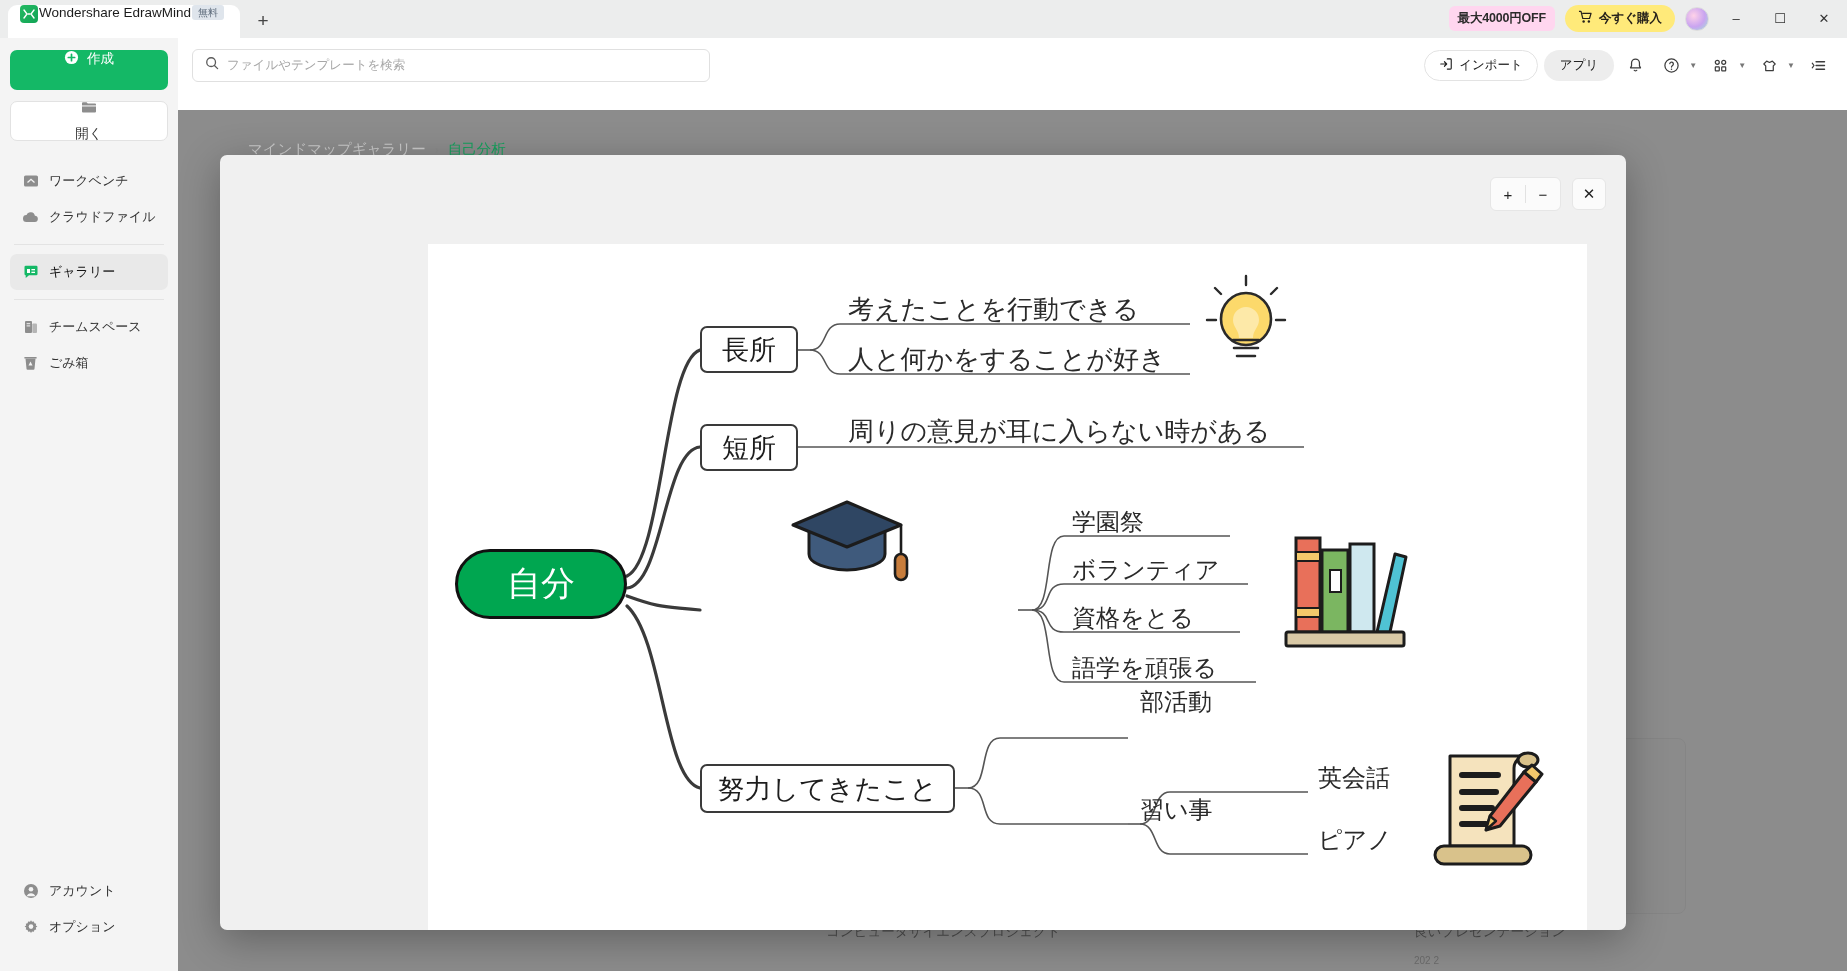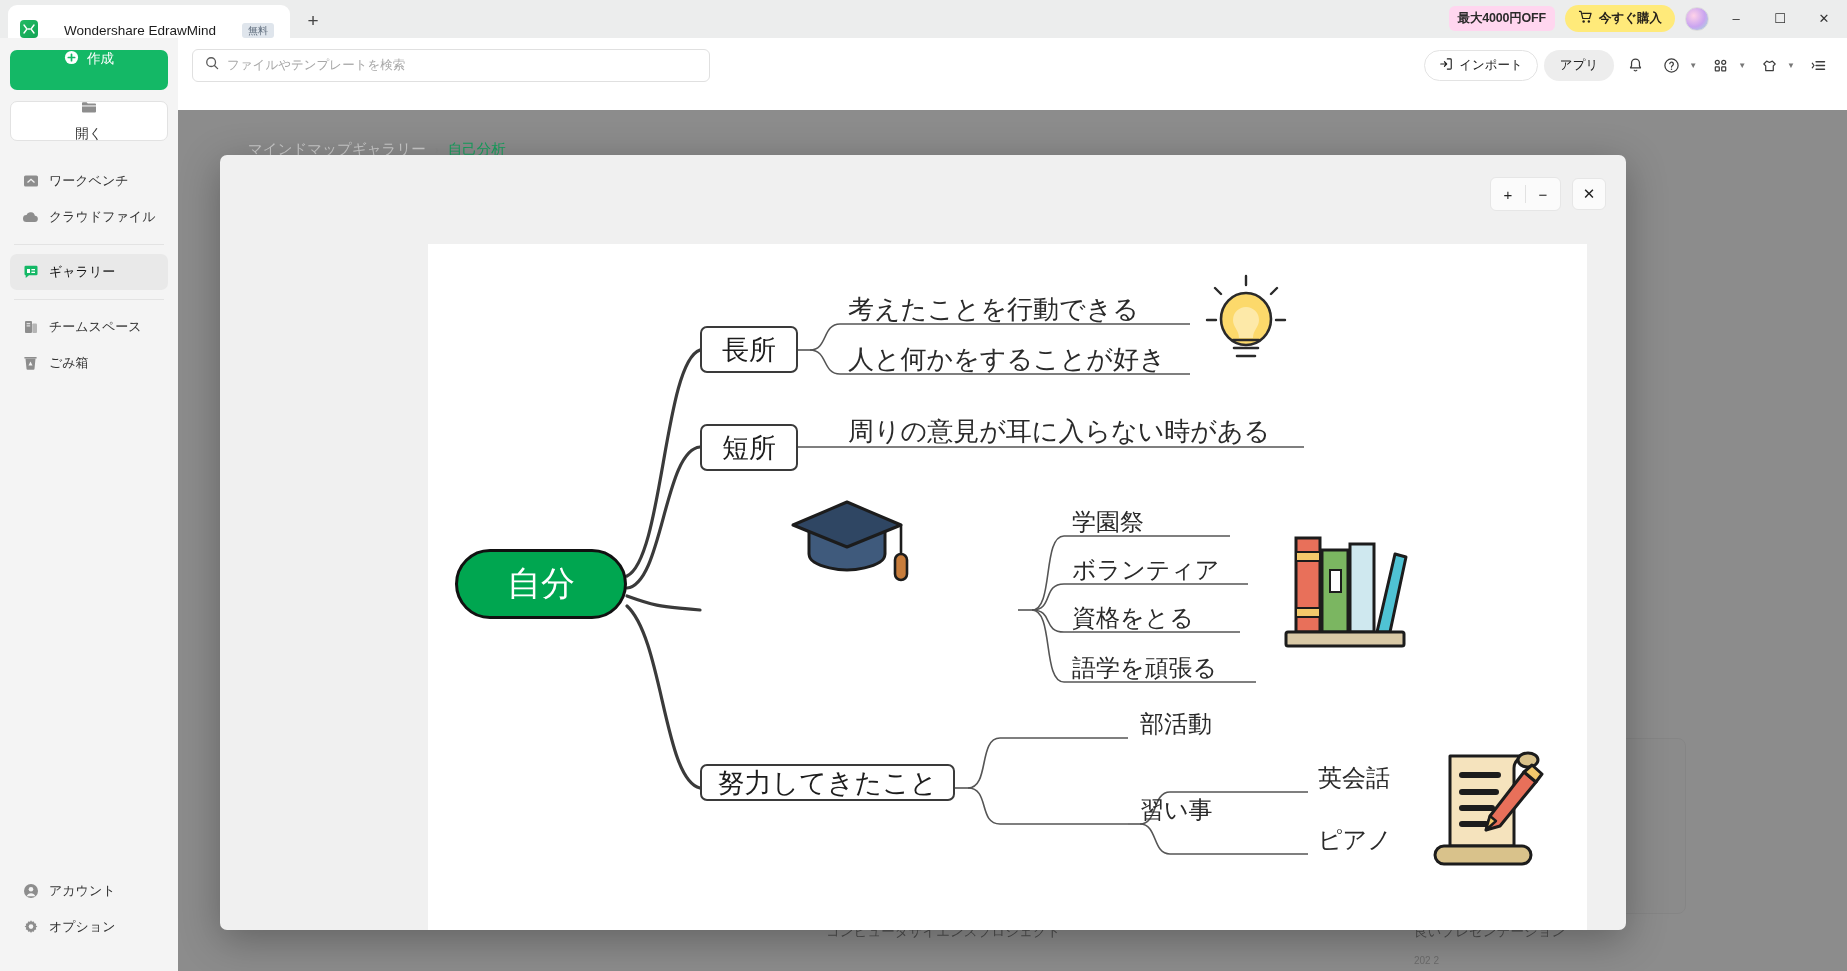--- a/index.html
+++ b/index.html
@@ -13,21 +13,21 @@
   
   .titlebar {
     position: absolute; top: 0; left: 0; width: 1847px; height: 38px;
     background: #eceded;
     display: flex; align-items: flex-end;
   }
   .tab {
     height: 33px; margin-left: 8px;
     background: #ffffff;
     border-radius: 9px 9px 0 0;
-    display: flex; align-items: flex-end; gap: 26px;
+    display: flex; align-items: flex-start; gap: 1px;
     padding: 0 16px 0 12px;
   }
   .app-logo {
     width: 18px; height: 18px; border-radius: 4px;
     background: linear-gradient(135deg,#24ba63,#12a455);
     display: flex; align-items: center; justify-content: center;
     color: #fff; font-size: 11px; font-weight: bold; line-height: 1;
   }
   .tab-title { font-size: 13.5px; color: #1c1c1c; white-space: nowrap; }
   .tab-badge {
@@ -555,22 +555,22 @@
         <rect x="16" y="22" width="24" height="94" fill="#e8705a" stroke="#1c1c1c" stroke-width="3"></rect>
         <rect x="16" y="36" width="24" height="9" fill="#f3c96b" stroke="#1c1c1c" stroke-width="2"></rect>
         <rect x="16" y="92" width="24" height="9" fill="#f3c96b" stroke="#1c1c1c" stroke-width="2"></rect>
         <rect x="42" y="34" width="26" height="82" fill="#7bb661" stroke="#1c1c1c" stroke-width="3"></rect>
         <rect x="50" y="54" width="11" height="22" fill="#fff" stroke="#1c1c1c" stroke-width="2"></rect>
         <rect x="70" y="28" width="24" height="88" fill="#cfe8ef" stroke="#1c1c1c" stroke-width="3"></rect>
         <path d="M97 116l18-78 11 3-16 75z" fill="#4fc3d4" stroke="#1c1c1c" stroke-width="3" stroke-linejoin="round"></path>
         <rect x="6" y="116" width="118" height="14" rx="2" fill="#d9c9a6" stroke="#1c1c1c" stroke-width="3"></rect>
       </svg>
 
-      <div class="mm-node mm-box" style="left:272px;top:520px;width:255px;height:37px;">努力してきたこと</div>
-      <div class="mm-node mm-leaf small" style="left:712px;top:464px;">部活動</div>
+      <div class="mm-node mm-box" style="left:272px;top:520px;width:255px;height:49px;">努力してきたこと</div>
+      <div class="mm-node mm-leaf small" style="left:712px;top:442px;">部活動</div>
       <div class="mm-node mm-leaf small" style="left:712px;top:550px;">習い事</div>
       <div class="mm-node mm-leaf small" style="left:890px;top:518px;">英会話</div>
       <div class="mm-node mm-leaf small" style="left:890px;top:580px;">ピアノ</div>
 
       <svg style="position:absolute;left:1000px;top:498px;" width="120" height="130" viewBox="0 0 120 130">
         <path d="M22 14h72c0 0-8 4-8 12v78H22z" fill="#f5e3bd" stroke="#1c1c1c" stroke-width="3" stroke-linejoin="round"></path>
         <ellipse cx="100" cy="18" rx="10" ry="7" fill="#d9c28b" stroke="#1c1c1c" stroke-width="3"></ellipse>
         <path d="M34 33h36M34 50h34M34 66h30M34 82h24" stroke="#1c1c1c" stroke-width="6" stroke-linecap="round"></path>
         <path d="M16 104h78a9 9 0 010 18H16a9 9 0 010-18z" fill="#d9c28b" stroke="#1c1c1c" stroke-width="3"></path>
         <path d="M96 30l12 10-36 44-14 4 4-14z" fill="#e8705a" stroke="#1c1c1c" stroke-width="3" stroke-linejoin="round"></path>

